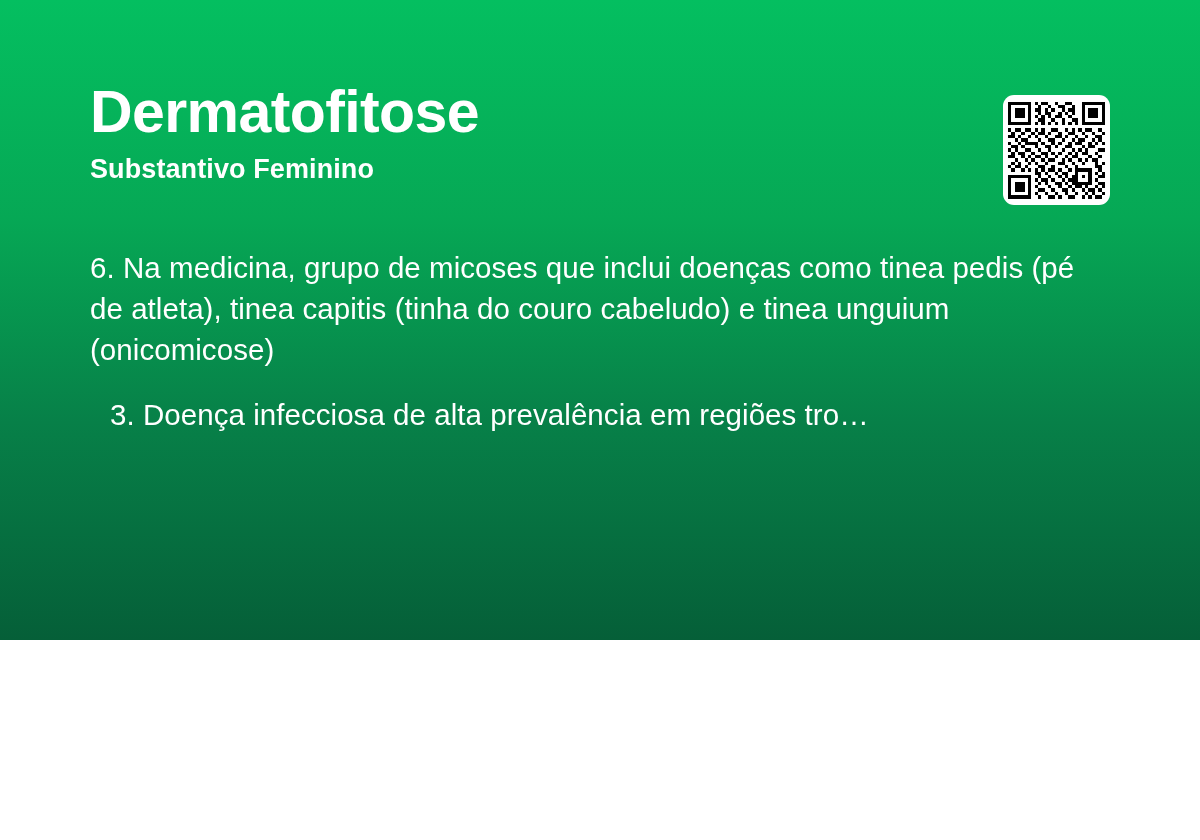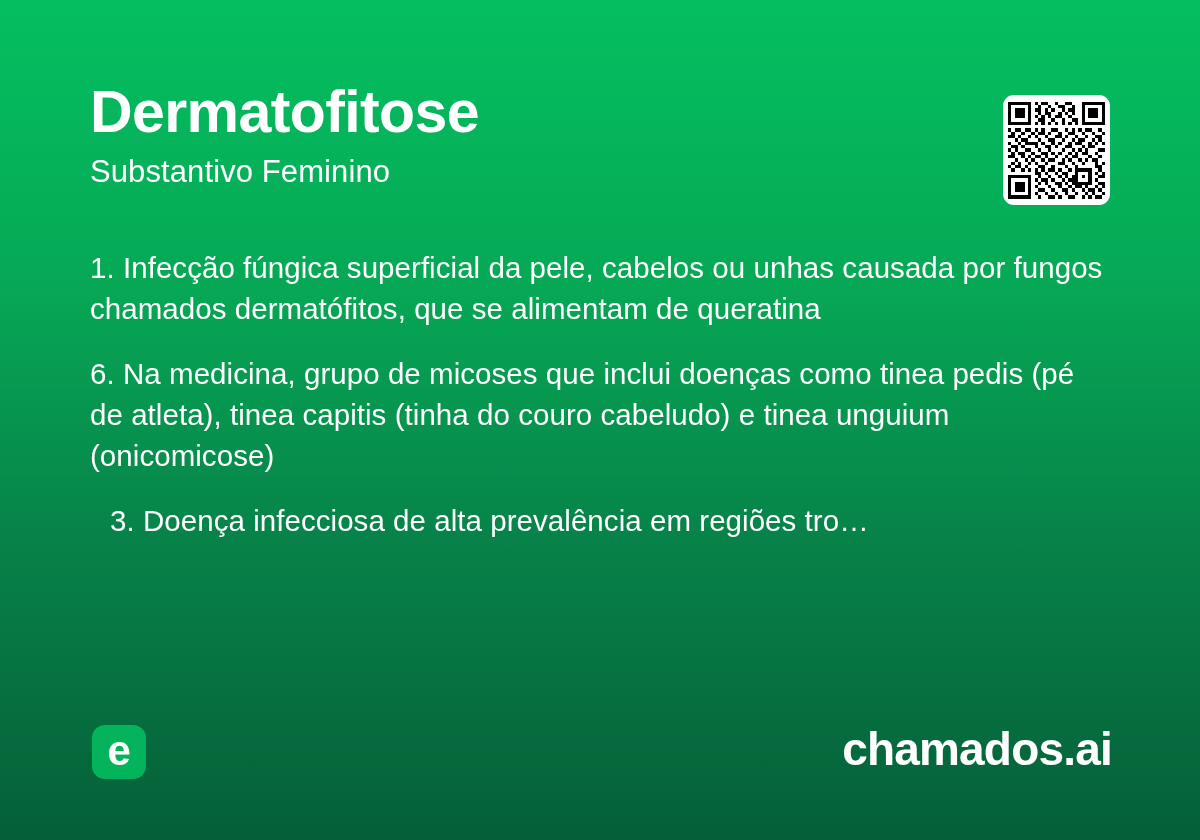--- a/index.html
+++ b/index.html
@@ -10,21 +10,21 @@
     width: 1200px;
     height: 840px;
     overflow: hidden;
     font-family: "Liberation Sans", sans-serif;
     background: #ffffff;
   }
 
   #card {
     position: relative;
     width: 1200px;
-    height: 840px;
+    height: 640px;
     background: linear-gradient(180deg, #04bf60 0%, #06a855 34%, #078048 66%, #055f38 100%);
     box-sizing: border-box;
     overflow: hidden;
   }
 
   
   #header {
     position: absolute;
     left: 90px;
     top: 82px;
@@ -36,22 +36,22 @@
     font-size: 59px;
     font-weight: 700;
     line-height: 1.04;
     letter-spacing: -0.6px;
     color: #ffffff;
     white-space: nowrap;
   }
 
   #word-class {
     margin: 12px 0 0 0;
-    font-size: 31px;
-    font-weight: 400;
+    font-size: 27px;
+    font-weight: 700;
     line-height: 1.1;
     color: #ffffff;
     letter-spacing: 0.1px;
   }
 
   
   #qr-panel {
     position: absolute;
     left: 1003px;
     top: 95px;
@@ -382,21 +382,20 @@
         <rect x="15" y="28" width="1" height="1"></rect>
           <rect x="18" y="28" width="2" height="1"></rect>
         <rect x="22" y="28" width="1" height="1"></rect>
           <rect x="24" y="28" width="1" height="1"></rect>
         <rect x="26" y="28" width="2" height="1"></rect>
       </g>
     </svg>
   </div>
 
   <div id="definitions">
-    <p class="definition">1. Infecção fúngica superficial da pele, cabelos ou unhas causada por fungos chamados dermatófitos, que se alimentam de queratina</p>
     <p class="definition">6. Na medicina, grupo de micoses que inclui doenças como tinea pedis (pé de atleta), tinea capitis (tinha do couro cabeludo) e tinea unguium (onicomicose)</p>
     <p class="definition">3. Doença infecciosa de alta prevalência em regiões tro…</p>
   </div>
 
   <div id="footer-logo-mark">
     <span id="footer-logo-letter">e</span>
   </div>
 
   <div id="footer-wordmark">chamados.ai</div>
 

